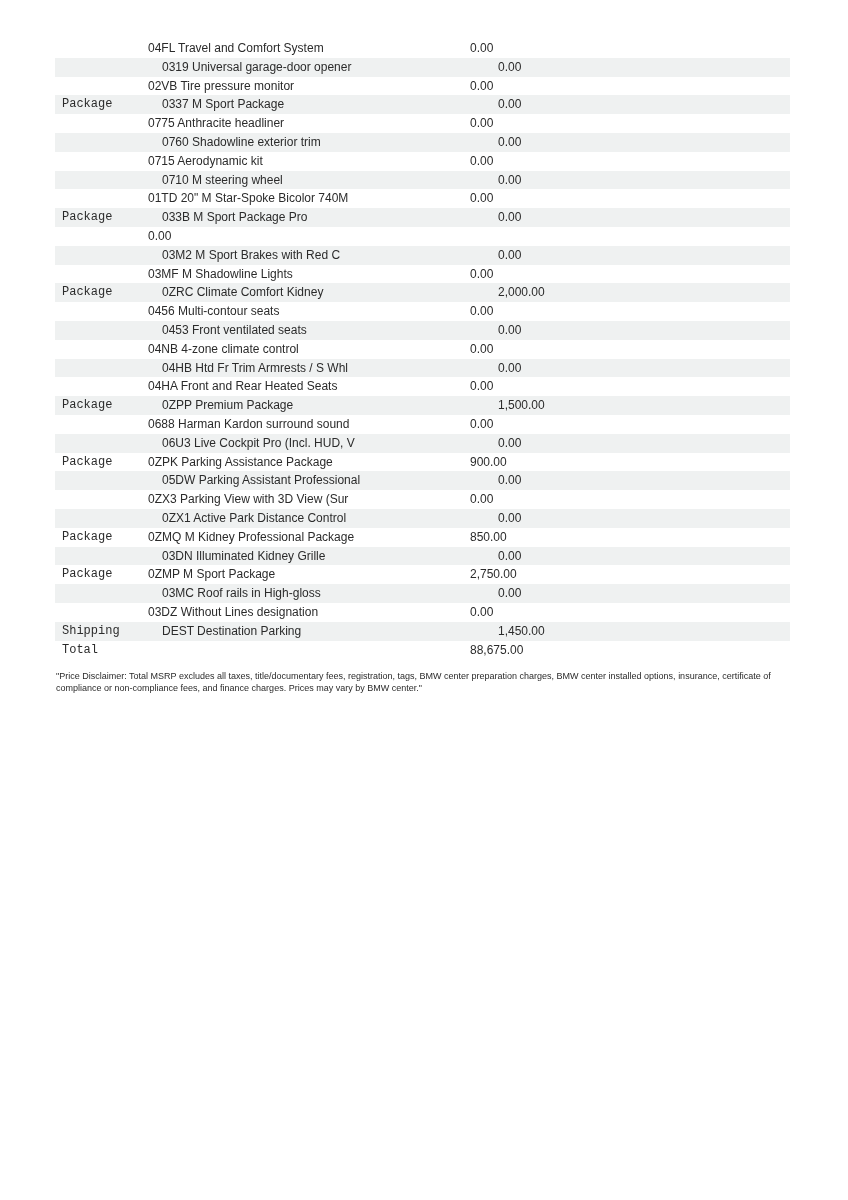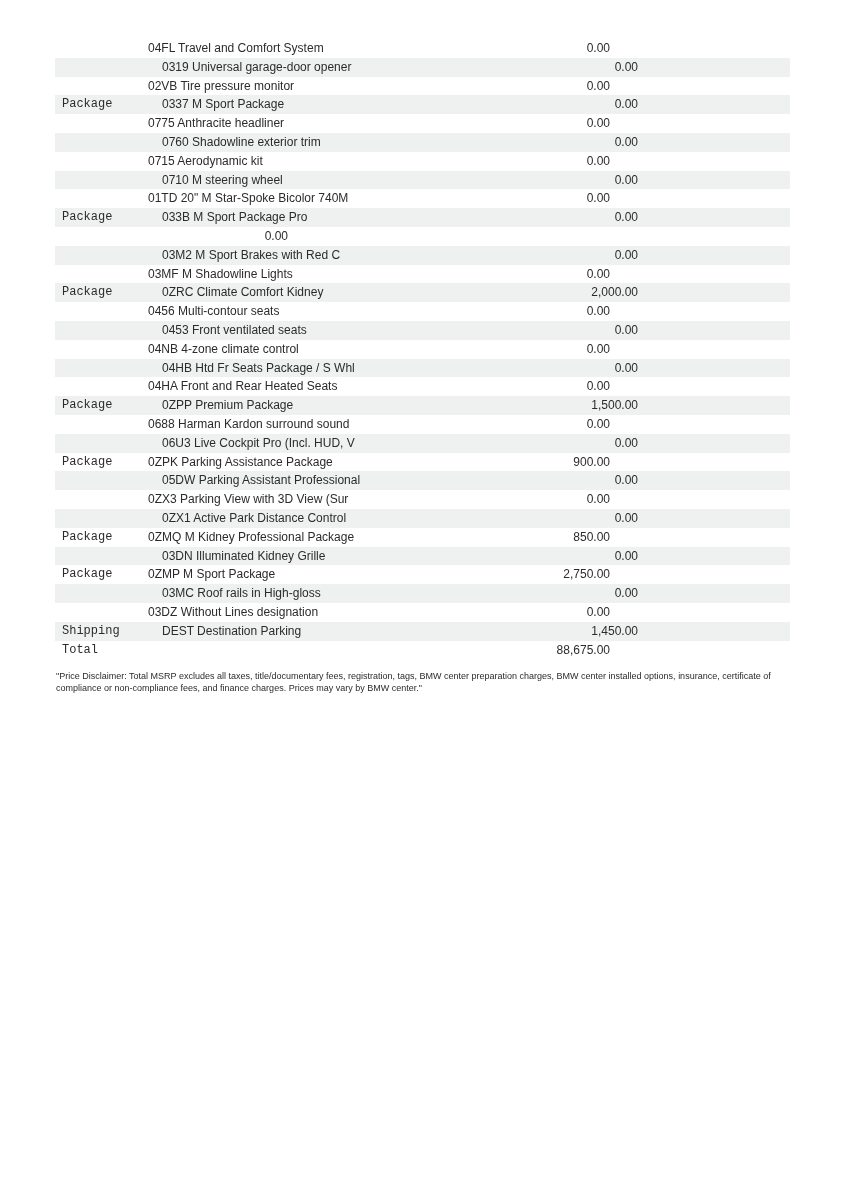--- a/index.html
+++ b/index.html
@@ -43,21 +43,21 @@
     flex: 0 0 auto;
     font-family: Liberation Mono, monospace;
   }
   .cell.item {
     width: 322px;
     flex: 0 0 auto;
   }
   .cell.price {
     width: 140px;
     flex: 0 0 auto;
-    text-align: right;
+    text-align: left;
   }
   .cell.spacer {
     flex: 1 1 auto;
   }
   .disclaimer {
     position: absolute;
     top: 671px;
     left: 56px;
     width: 734px;
     font-size: 9px;
@@ -166,21 +166,21 @@
         <div class="cell spacer"></div>
       </div>
       <div class="row">
         <div class="cell cat"></div>
         <div class="cell item">04NB 4-zone climate control</div>
         <div class="cell price">0.00</div>
         <div class="cell spacer"></div>
       </div>
       <div class="row alt">
         <div class="cell cat"></div>
-        <div class="cell item">04HB Htd Fr Seats Package / S Whl</div>
+        <div class="cell item">04HB Htd Fr Trim Armrests / S Whl</div>
         <div class="cell price">0.00</div>
         <div class="cell spacer"></div>
       </div>
       <div class="row">
         <div class="cell cat"></div>
         <div class="cell item">04HA Front and Rear Heated Seats</div>
         <div class="cell price">0.00</div>
         <div class="cell spacer"></div>
       </div>
       <div class="row alt">

